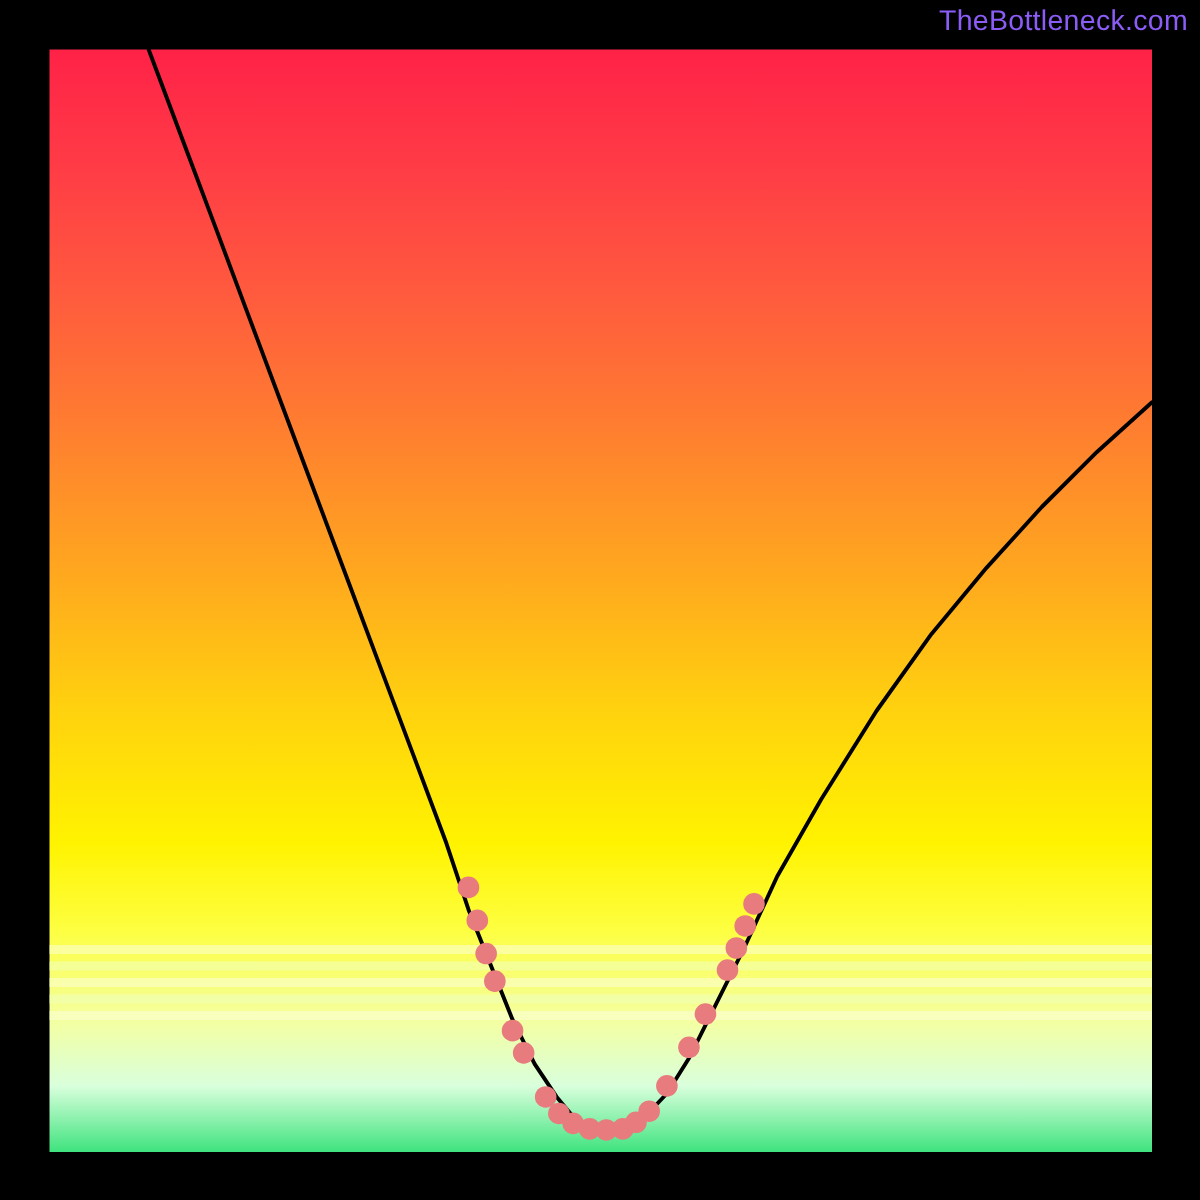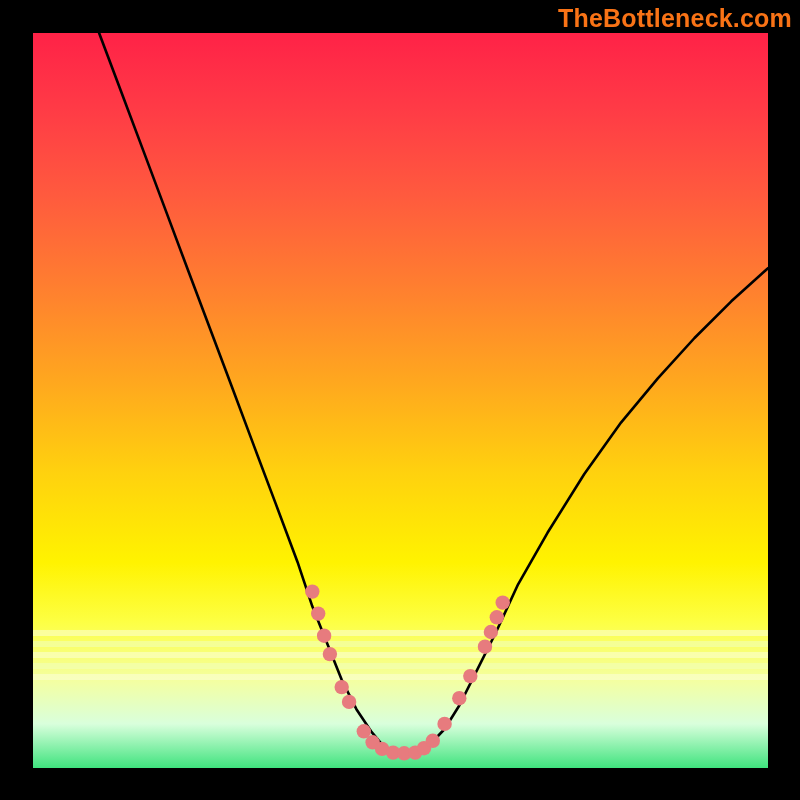--- a/index.html
+++ b/index.html
@@ -49,23 +49,23 @@
   .band {
     position: absolute;
     left: 0;
     width: 100%;
     height: 1px;
   }
   .watermark {
     position: absolute;
     top: 4px;
     right: 8px;
-    color: #f97316;
-    font-size: 25px;
-    font-weight: 700;
+    color: #8b5cf6;
+    font-size: 19px;
+    font-weight: 400;
     letter-spacing: 0.2px;
   }
   svg.chart {
     position: absolute;
     left: 0;
     top: 0;
     width: 735px;
     height: 735px;
     overflow: visible;
   }

